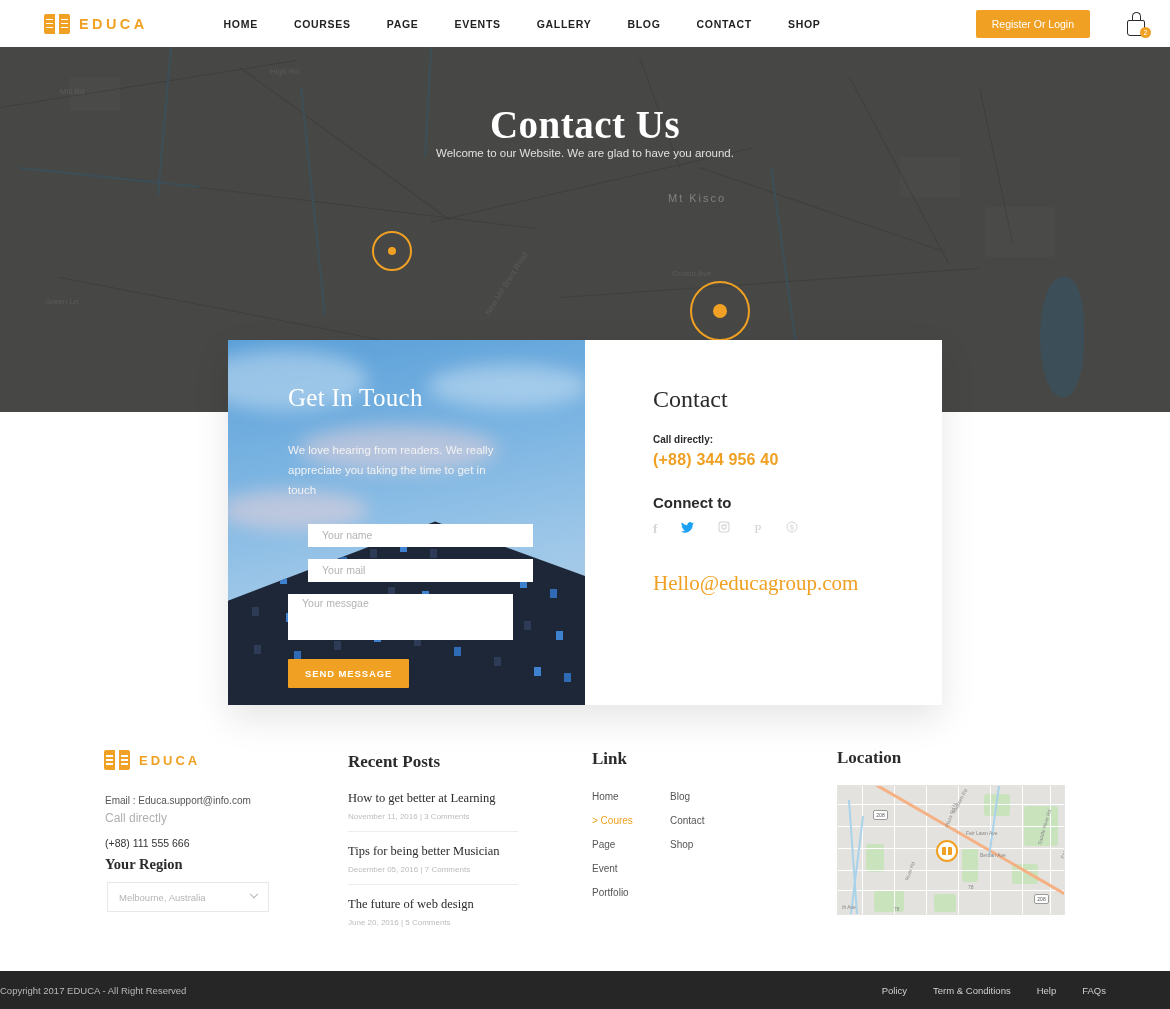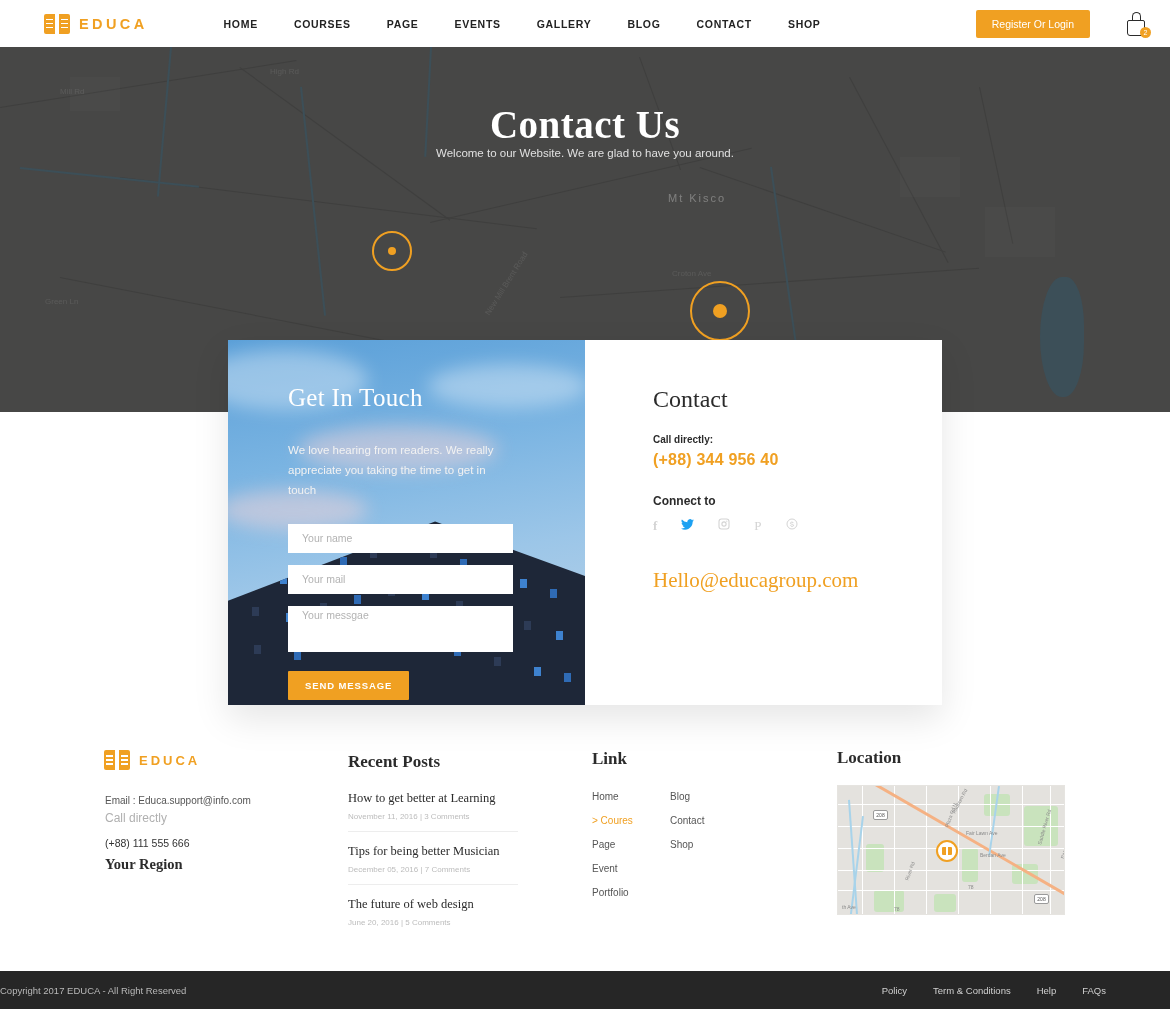--- a/index.html
+++ b/index.html
@@ -118,41 +118,41 @@
     color: #ffffff; font-family: "Liberation Serif", serif;
     font-size: 25px; font-weight: normal; letter-spacing: 0.3px;
   }
   .gt-sub { color: #f2f2f2; font-size: 11.5px; line-height: 20px; margin-top: 28px; max-width: 225px; }
   .form { position: relative; z-index: 5; margin: 24px 0 0 60px; }
   .form input, .form textarea {
     display: block; width: 225px; background: #ffffff; border: none;
     font-family: "Liberation Sans", sans-serif; font-size: 10.5px; color: #666;
     padding: 0 14px; outline: none; margin-bottom: 12px;
   }
-  .form input { height: 29px; line-height: 29px; }
+  .form input { height: 23px; line-height: 29px; margin-left: 20px; }
   .form textarea { height: 46px; padding-top: 3px; resize: none; }
   .form input::placeholder, .form textarea::placeholder { color: #b3b3b3; }
   .btn-send {
     margin-top: 7px; background: #f0a022; color: #ffffff; border: none;
     font-family: "Liberation Sans", sans-serif;
     font-size: 9.5px; font-weight: bold; letter-spacing: 0.9px;
     padding: 9px 17px; cursor: pointer; border-radius: 1px;
   }
   .card-right { width: 357px; padding: 46px 0 0 68px; }
   .ct-title {
     color: #2b2b2b; font-family: "Liberation Serif", serif;
     font-size: 24px; font-weight: normal;
   }
   .addr { margin-top: 20px; font-size: 10.5px; color: #4a4a4a; line-height: 19px; }
   .addr b { color: #2b2b2b; }
   .call-lbl { margin-top: 21px; font-size: 10px; font-weight: bold; color: #2b2b2b; }
   .phone {
     margin-top: 6px; color: #f0a022; font-size: 16px; font-weight: bold; letter-spacing: 0.2px;
   }
-  .connect-lbl { margin-top: 25px; font-size: 12px; font-weight: bold; color: #2b2b2b; }
+  .connect-lbl { margin-top: 25px; font-size: 15px; font-weight: bold; color: #2b2b2b; }
   .socials { margin-top: 10px; display: flex; gap: 24px; align-items: center; }
   .socials span { color: #d4d4d4; font-size: 13px; cursor: pointer; line-height: 1; }
   .socials span.tw { color: #1da1f2; }
   .email-link {
     margin-top: 36px; display: inline-block; color: #f0a022;
     font-family: "Liberation Serif", serif; font-size: 21px; text-decoration: none;
   }
 
   
   .footer { position: absolute; top: 735px; left: 0; width: 1170px; height: 236px; background: #ffffff; }
@@ -416,20 +416,24 @@
         <div class="ln" style="right:2px;top:5px;"></div>
         <div class="ln" style="right:2px;top:9px;"></div>
         <div class="ln" style="right:2px;top:13px;"></div>
       </div>
       <div class="logo-text">EDUCA</div>
     </div>
     <div class="f-email">Email :  Educa.support@info.com</div>
     <div class="f-call-lbl">Call directly</div>
     <div class="f-phone">(+88) 111 555 666</div>
     <div class="f-region-title">Your Region</div>
+    <div class="f-select">
+      <span>Melbourne, Australia</span>
+      <div class="chev"></div>
+    </div>
 
     <div class="posts">
       <div class="col-title">Recent Posts</div>
       <div class="post">
         <a href="#" class="ttl">How to get better at Learning</a>
         <div class="meta">November 11, 2016   |   3 Comments</div>
       </div>
       <div class="post">
         <a href="#" class="ttl">Tips for being better Musician</a>
         <div class="meta">December 05, 2016   |   7 Comments</div>

